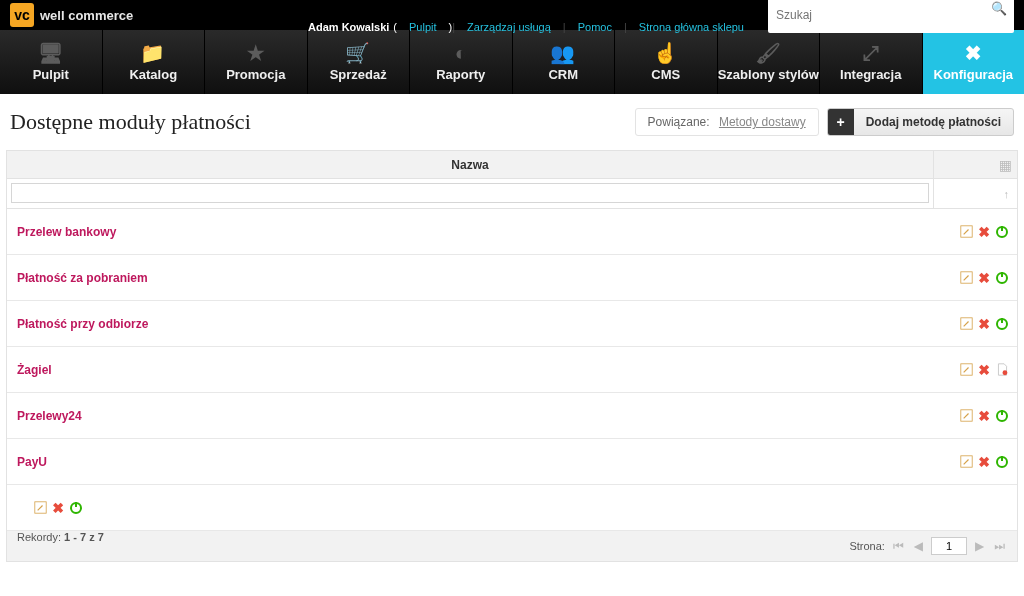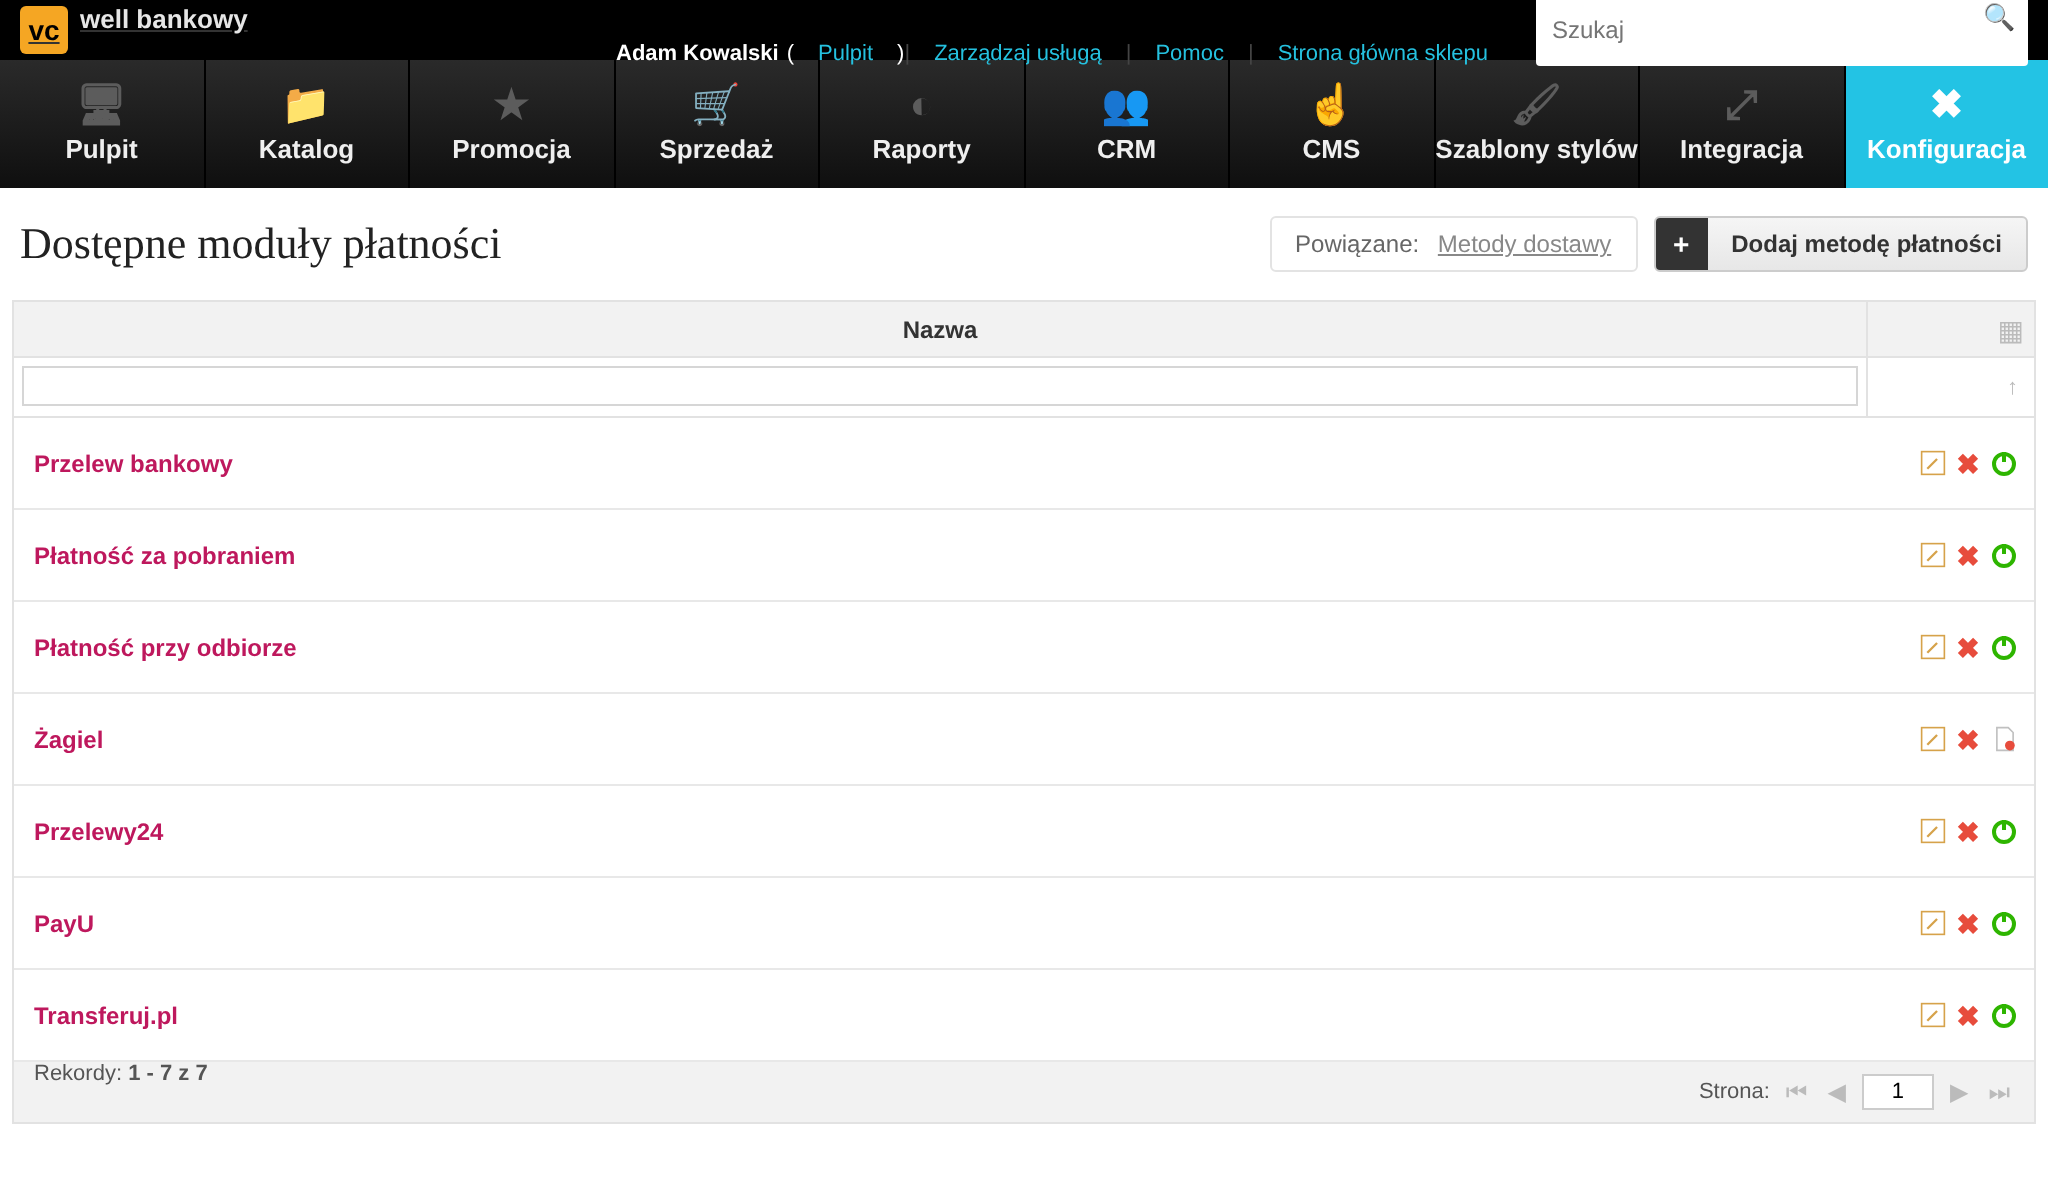--- a/index.html
+++ b/index.html
@@ -1,20 +1,20 @@
 <!DOCTYPE html>
 <html><head>
   <meta charset="utf-8">
   <style>
     * { margin: 0; padding: 0; box-sizing: border-box; }
     body { font-family: Arial, Helvetica, sans-serif; font-size: 12px; background: #fff; color: #333; width: 1024px; }
 
     
     .top-header { background: #000; height: 30px; display: flex; align-items: center; padding: 0 10px; }
-    .logo { display: flex; align-items: flex-start; gap: 6px; margin-right: auto; text-decoration: underline; }
+    .logo { display: flex; align-items: center; gap: 6px; margin-right: auto; }
     .logo-mark { width: 24px; height: 24px; background: #f5a623; border-radius: 3px; display: flex; align-items: center; justify-content: center; color: #000; font-weight: bold; font-size: 14px; }
     .logo-text { color: #e6e6e6; font-weight: bold; font-size: 13px; line-height: 1; }
     .top-links { display: flex; align-items: center; gap: 0; color: #fff; font-size: 11px; margin-top: 24px; }
     .top-links .user-name { color: #fff; font-weight: bold; padding: 0 4px; }
     .top-links .bracket { color: #fff; }
     .top-links a { color: #25c1df; text-decoration: none; padding: 0 12px; cursor: pointer; }
     .top-links .sep { color: #444; }
     .search-wrap { margin-left: 12px; position: relative; }
     .search-wrap input { width: 246px; height: 36px; border: none; background: #fff; padding: 0 26px 0 8px; font-size: 12px; color: #6d28d9; border-radius: 2px; }
     .search-wrap .search-icon { position: absolute; right: 6px; top: 4px; color: #bbb; font-size: 13px; }
@@ -64,21 +64,21 @@
     .pager-label { color: #555; }
     .pager-btn { color: #bbb; cursor: pointer; font-size: 12px; padding: 0 2px; }
     .pager input { width: 36px; height: 18px; text-align: center; border: 1px solid #ccc; font-size: 11px; }
   </style>
 </head>
 <body>
 
 <div class="top-header">
   <div class="logo">
     <div class="logo-mark">vc</div>
-    <div class="logo-text">well bankowy</div>
+    <div class="logo-text">well commerce</div>
   </div>
   <div class="top-links">
     <span class="user-name">Adam Kowalski</span>
     <span class="bracket">(</span>
       <a>Pulpit</a>
       <span class="bracket">)</span>
     <span class="sep">|</span>
     <a>Zarządzaj usługą</a>
     <span class="sep">|</span>
     <a>Pomoc</a>
@@ -247,21 +247,20 @@
               <path d="M4 11 L10 5 L11 6 L5 12 Z" fill="#d6a24a"></path>
             </svg>
           </span>
           <span class="ico ico-del">✖</span>
           <span class="ico">
             <span class="ico-power"></span>
           </span>
         </div>
       </div>
       <div class="grid-row">
-        <div class="cell-name">Transferuj.pl</div>
         <div class="cell-actions">
           <span class="ico ico-edit">
             <svg viewBox="0 0 16 16">
               <rect x="1" y="1" width="14" height="14" fill="#fff" stroke="#d6a24a" stroke-width="1"></rect>
               <path d="M4 11 L10 5 L11 6 L5 12 Z" fill="#d6a24a"></path>
             </svg>
           </span>
           <span class="ico ico-del">✖</span>
           <span class="ico">
             <span class="ico-power"></span>

